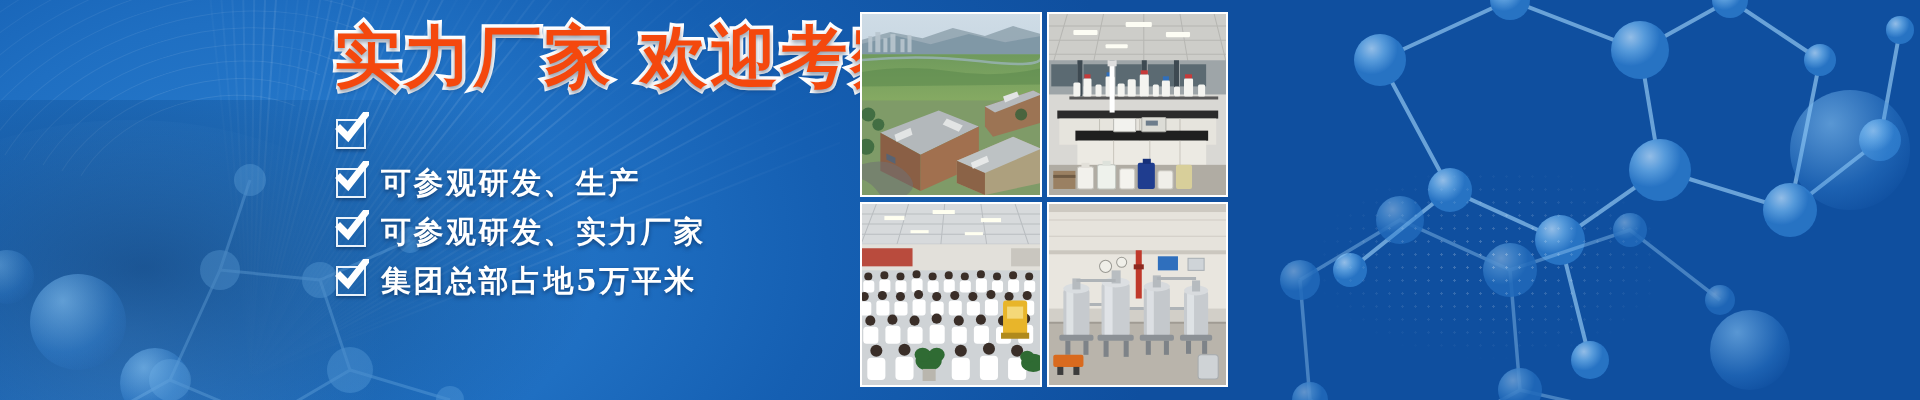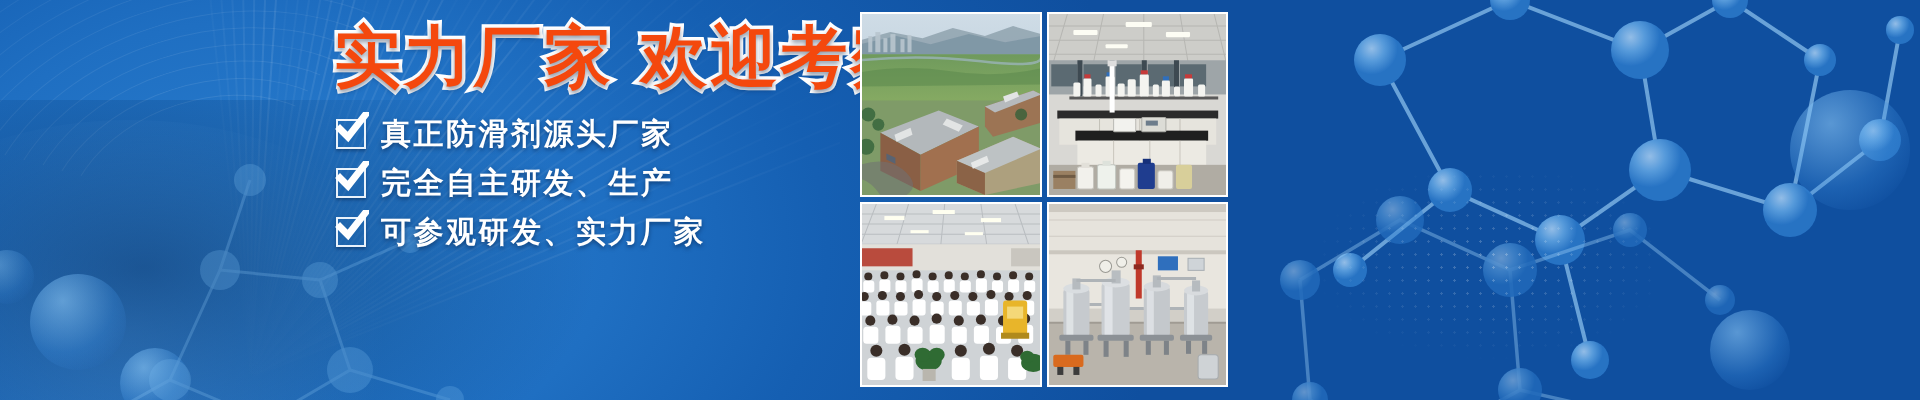--- a/index.html
+++ b/index.html
@@ -222,41 +222,48 @@
   <div class="headline">实力厂家  欢迎考察</div>
 
   <div class="bullets">
 
     <div class="brow">
       <span class="chk">
         <svg width="34" height="34" viewBox="0 0 34 34">
           <path d="M5 17 L13 25 L31 2" fill="none" stroke="#ffffff" stroke-width="7" stroke-linecap="square" stroke-linejoin="miter"></path>
         </svg>
       </span>
-      <span class="btext">真正防滑剂源头厂家</span>
     </div>
 
     <div class="brow">
       <span class="chk">
         <svg width="34" height="34" viewBox="0 0 34 34">
           <path d="M5 17 L13 25 L31 2" fill="none" stroke="#ffffff" stroke-width="7" stroke-linecap="square" stroke-linejoin="miter"></path>
         </svg>
       </span>
-      <span class="btext">完全自主研发、生产</span>
+      <span class="btext">可参观研发、生产</span>
     </div>
 
     <div class="brow">
       <span class="chk">
         <svg width="34" height="34" viewBox="0 0 34 34">
           <path d="M5 17 L13 25 L31 2" fill="none" stroke="#ffffff" stroke-width="7" stroke-linecap="square" stroke-linejoin="miter"></path>
         </svg>
       </span>
       <span class="btext">可参观研发、实力厂家</span>
     </div>
 
+    <div class="brow">
+      <span class="chk">
+        <svg width="34" height="34" viewBox="0 0 34 34">
+          <path d="M5 17 L13 25 L31 2" fill="none" stroke="#ffffff" stroke-width="7" stroke-linecap="square" stroke-linejoin="miter"></path>
+        </svg>
+      </span>
+      <span class="btext">集团总部占地5万平米</span>
+    </div>
 
   </div>
 
   <div class="grid">
 
     <div class="ph">
       <svg viewBox="0 0 180 180" preserveAspectRatio="xMidYMid slice">
         <defs>
           <linearGradient id="sky1" x1="0" y1="0" x2="0" y2="1">
             <stop offset="0%" stop-color="#cfdce6"></stop>

